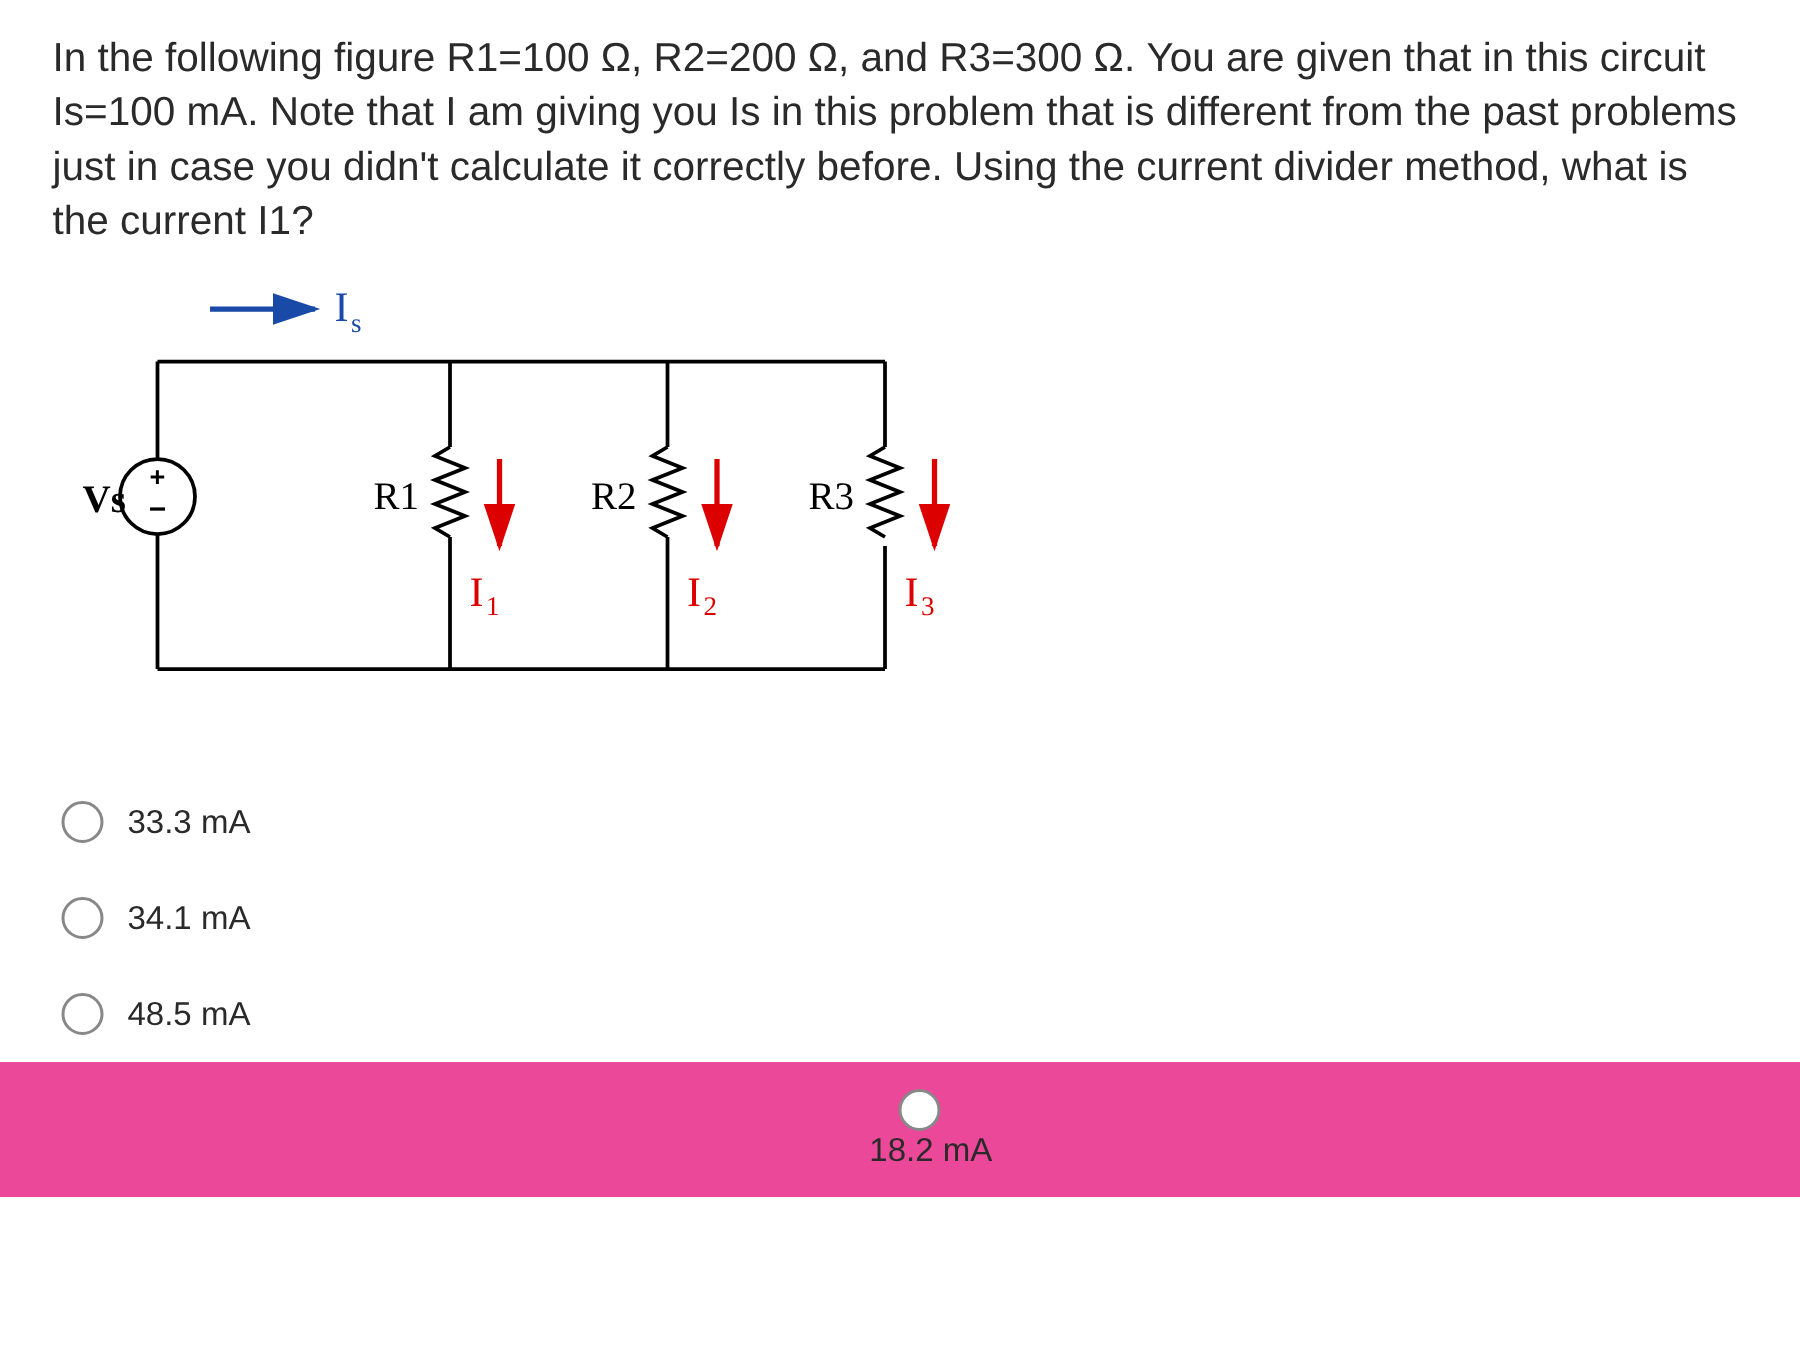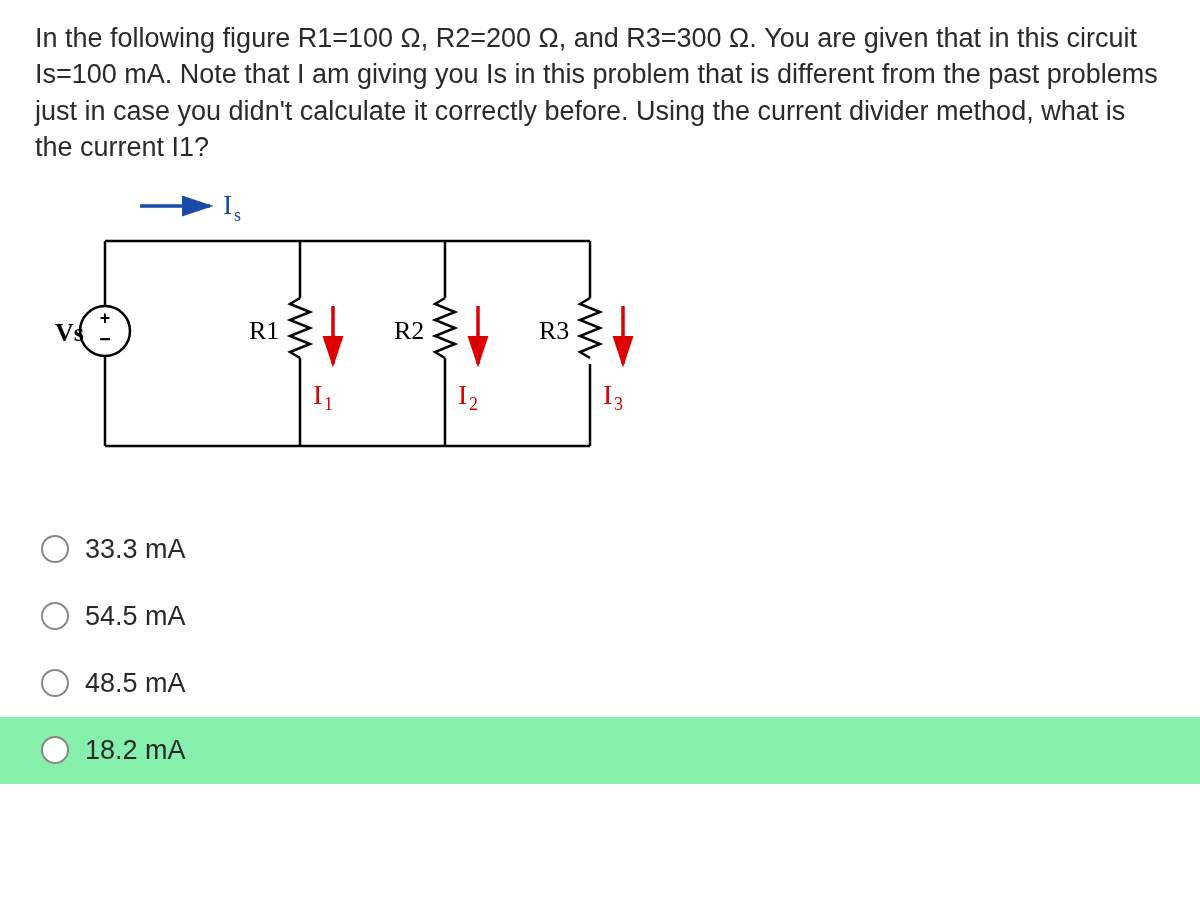--- a/index.html
+++ b/index.html
@@ -20,27 +20,28 @@
   .diagram-area {
     margin: 20px 0 30px 0;
   }
   .options {
     margin-top: 20px;
   }
   .option {
     display: flex;
     align-items: center;
     padding: 18px 0 18px 6px;
-    font-size: 27px;
+    font-size: 22px;
     color: #2a2a2a;
   }
   .option.highlight {
-    background: #86efac;
+    background: #ec4899;
     margin: 0 -35px;
     padding-left: 41px;
+    flex-direction: column;
   }
   .radio {
     width: 28px;
     height: 28px;
     border: 2.5px solid #888;
     border-radius: 50%;
     margin-right: 16px;
     flex-shrink: 0;
     background: #fff;
   }
@@ -108,21 +109,21 @@
 </svg>
 </div>
 
 <div class="options">
   <div class="option">
     <span class="radio"></span>
     <span>33.3 mA</span>
   </div>
   <div class="option">
     <span class="radio"></span>
-    <span>54.5 mA</span>
+    <span>34.1 mA</span>
   </div>
   <div class="option">
     <span class="radio"></span>
     <span>48.5 mA</span>
   </div>
   <div class="option highlight">
     <span class="radio"></span>
     <span>18.2 mA</span>
   </div>
 </div>

